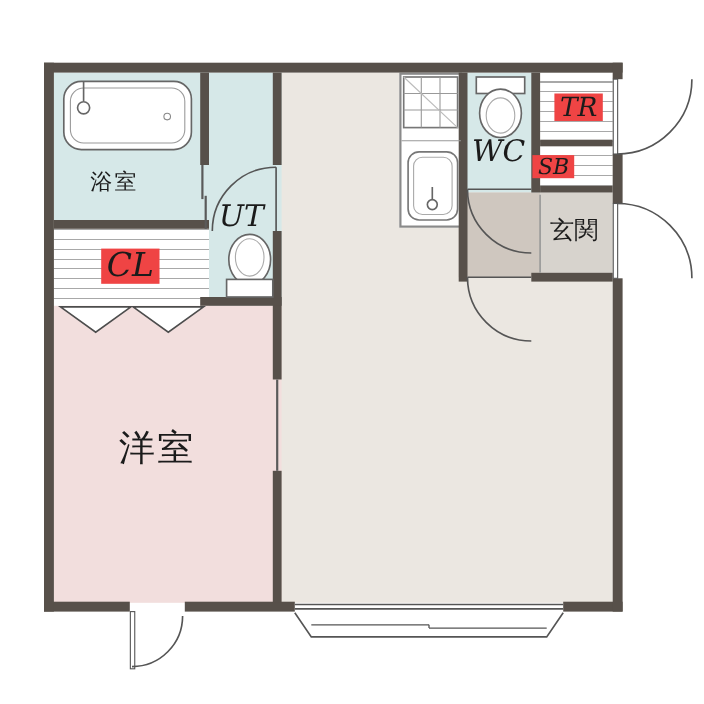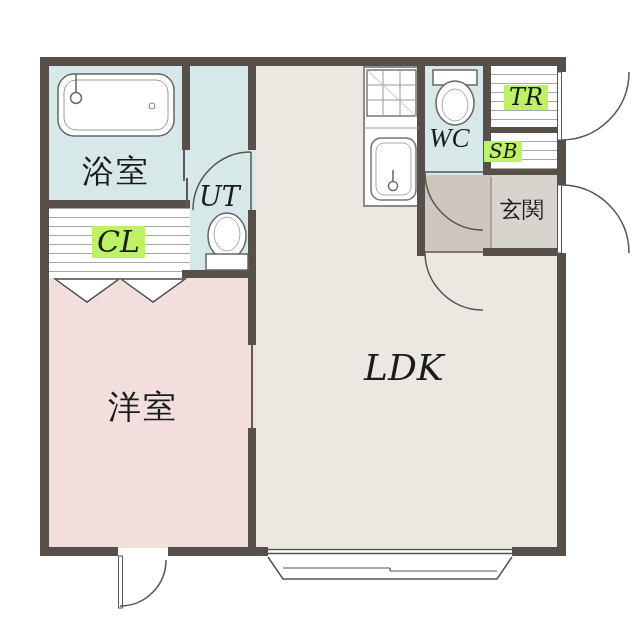--- a/index.html
+++ b/index.html
@@ -10,21 +10,21 @@
   .room{position:absolute;}
   .wall{position:absolute;background:var(--wall,#57504a);}
   .stripes{
     background:repeating-linear-gradient(180deg,#ffffff 0px,#ffffff 8px,#a8a8a8 8px,#a8a8a8 9px);
   }
   .label{
     position:absolute;color:#1b1b1b;white-space:nowrap;line-height:1.05;
     font-family:"DejaVu Serif", serif;
   }
   .latin{font-style:italic;}
-  .bgwhite{background:#bef264;padding:0 5px;}
+  .bgwhite{background:#ef4444;padding:0 5px;}
   svg{position:absolute;left:0;top:0;}
 </style>
 </head>
 <body>
 
 <div id="plan">
 
   <div class="room" style="left:248px;top:66px;width:309px;height:482px;background:var(--ldk);"></div>
   <div class="room" style="left:49px;top:66px;width:141px;height:142px;background:var(--wet);"></div>
   <div class="room" style="left:182px;top:66px;width:74px;height:212px;background:var(--wet);"></div>
@@ -143,23 +143,22 @@
     <g>
       <line x1="268" y1="549.5" x2="512" y2="549.5" stroke="#555" stroke-width="1.5"></line>
       <line x1="268" y1="553.5" x2="512" y2="553.5" stroke="#555" stroke-width="1.5"></line>
       <path d="M268,557 L283,579 L497,579 L512,557" fill="#ffffff" stroke="#555" stroke-width="1.5"></path>
       <line x1="283" y1="568" x2="390" y2="568" stroke="#555" stroke-width="1.2"></line>
       <line x1="390" y1="571" x2="497" y2="571" stroke="#555" stroke-width="1.2"></line>
       <line x1="390" y1="568" x2="390" y2="571" stroke="#555" stroke-width="1.2"></line>
     </g>
   </svg>
 
-  <div class="label" style="left:82px;top:155px;font-size:32px;letter-spacing:2px;">浴室</div>
+  <div class="label" style="left:82px;top:155px;font-size:20px;letter-spacing:2px;">浴室</div>
   <div class="label latin" style="left:199px;top:151px;font-size:27px;margin-top:32px;">UT</div>
   <div class="label" style="left:108px;top:390px;font-size:33px;letter-spacing:2px;">洋室</div>
   <div class="label latin bgwhite" style="left:92px;top:226px;font-size:30px;">CL</div>
-  <div class="label latin" style="left:364px;top:349px;font-size:36px;">LDK</div>
-  <div class="label latin" style="left:429px;top:124px;font-size:27px;font-family:Liberation Serif, serif;">WC</div>
+  <div class="label latin" style="left:429px;top:124px;font-size:27px;">WC</div>
   <div class="label latin bgwhite" style="left:504px;top:85px;font-size:24px;">TR</div>
   <div class="label latin bgwhite" style="left:484px;top:141px;font-size:20px;">SB</div>
   <div class="label" style="left:500px;top:198px;font-size:22px;">玄関</div>
 
 </div>
 
 </body></html>

